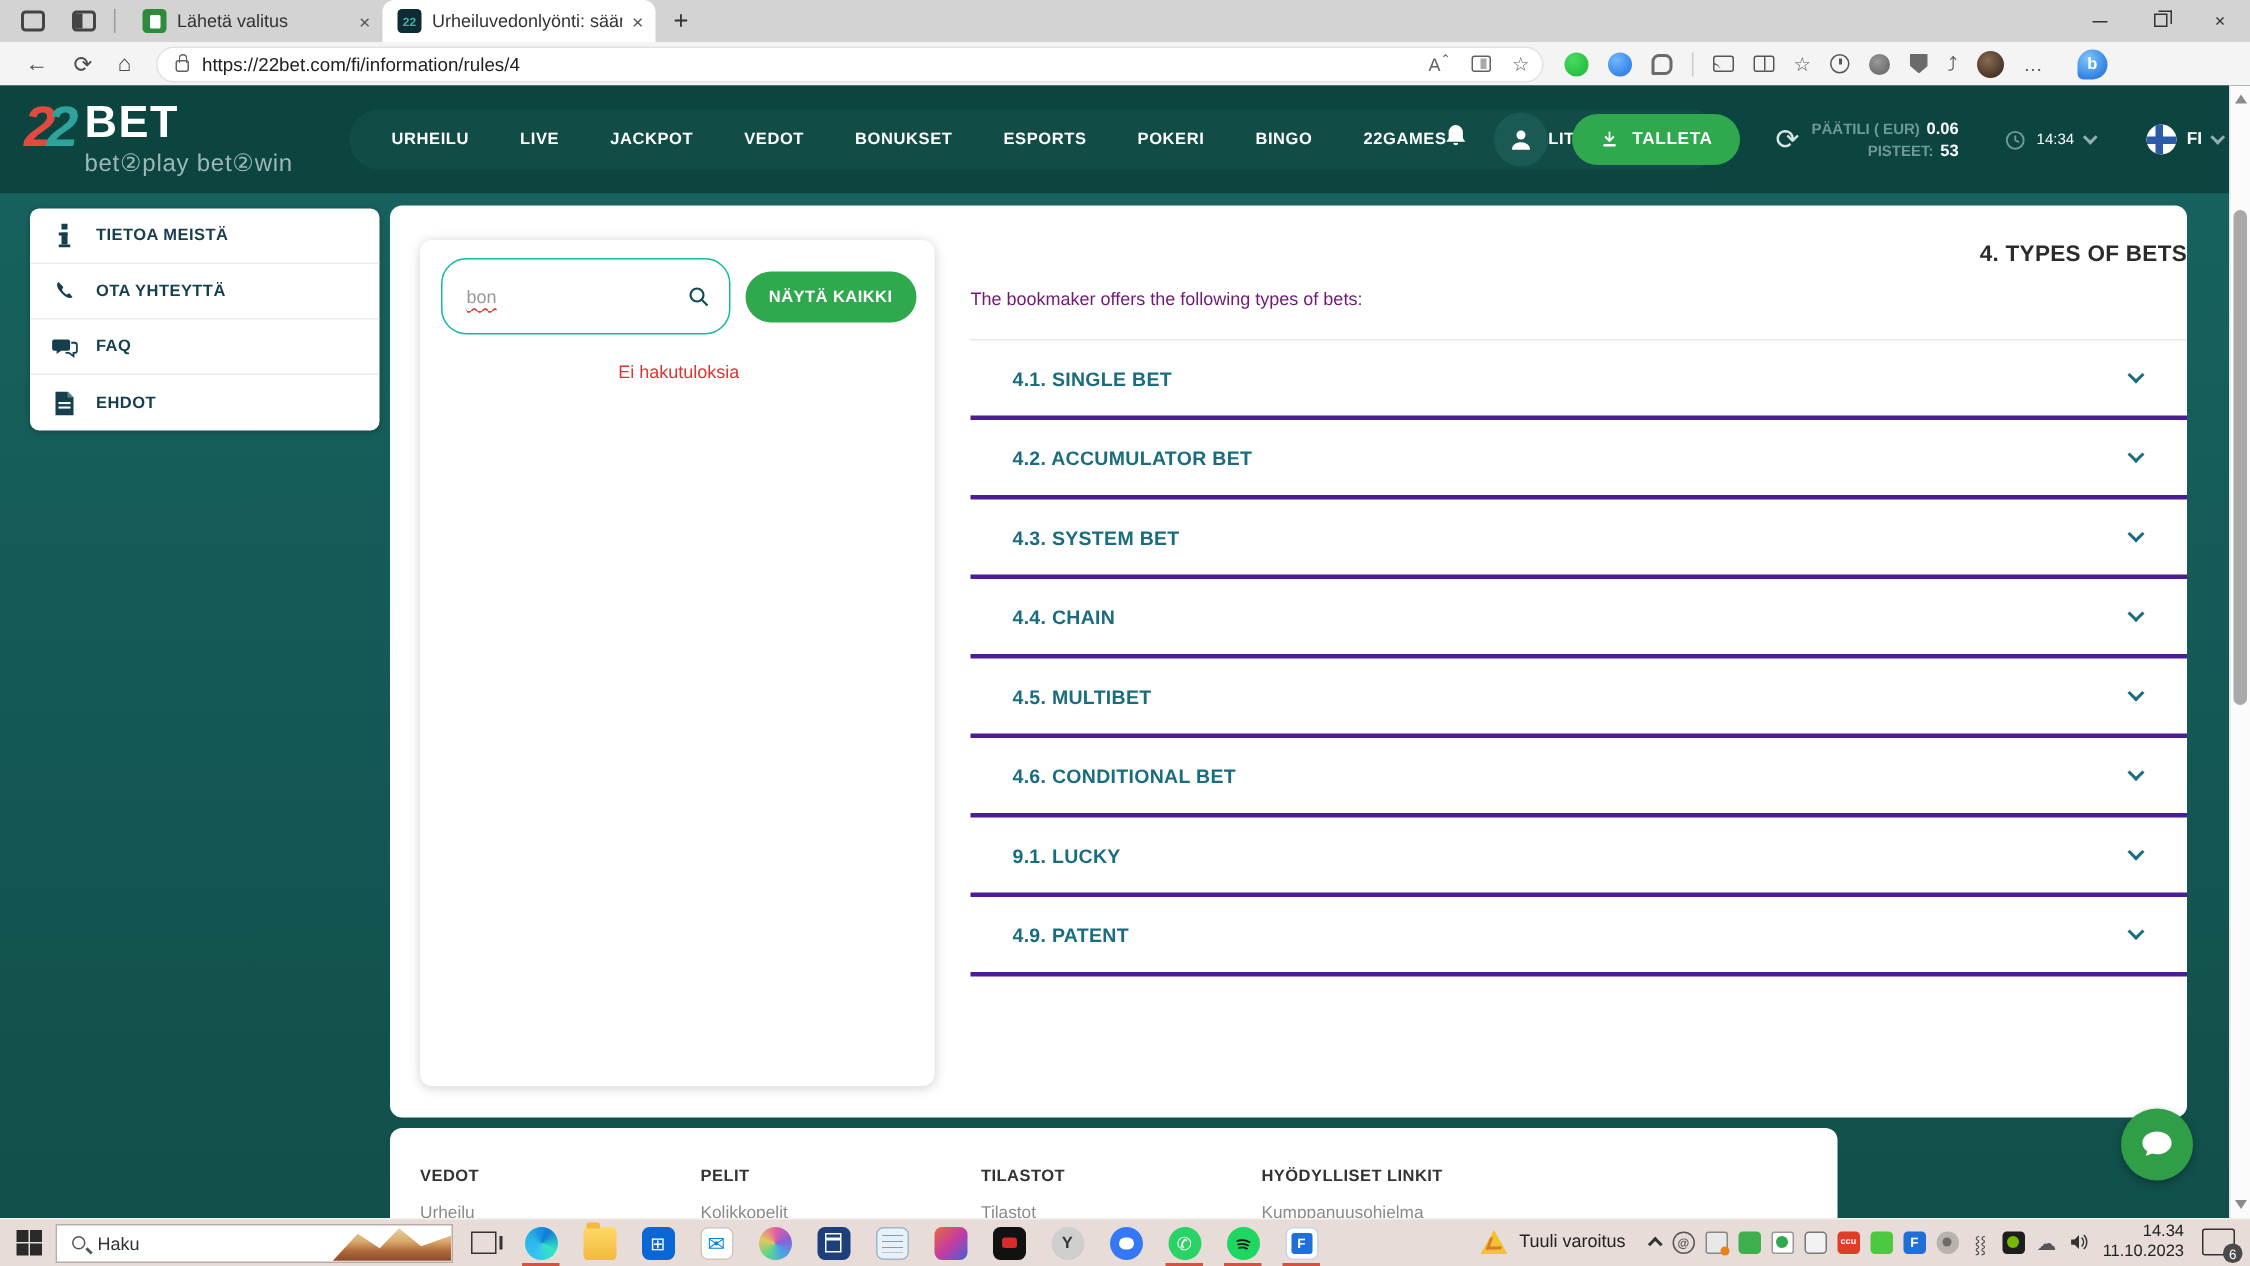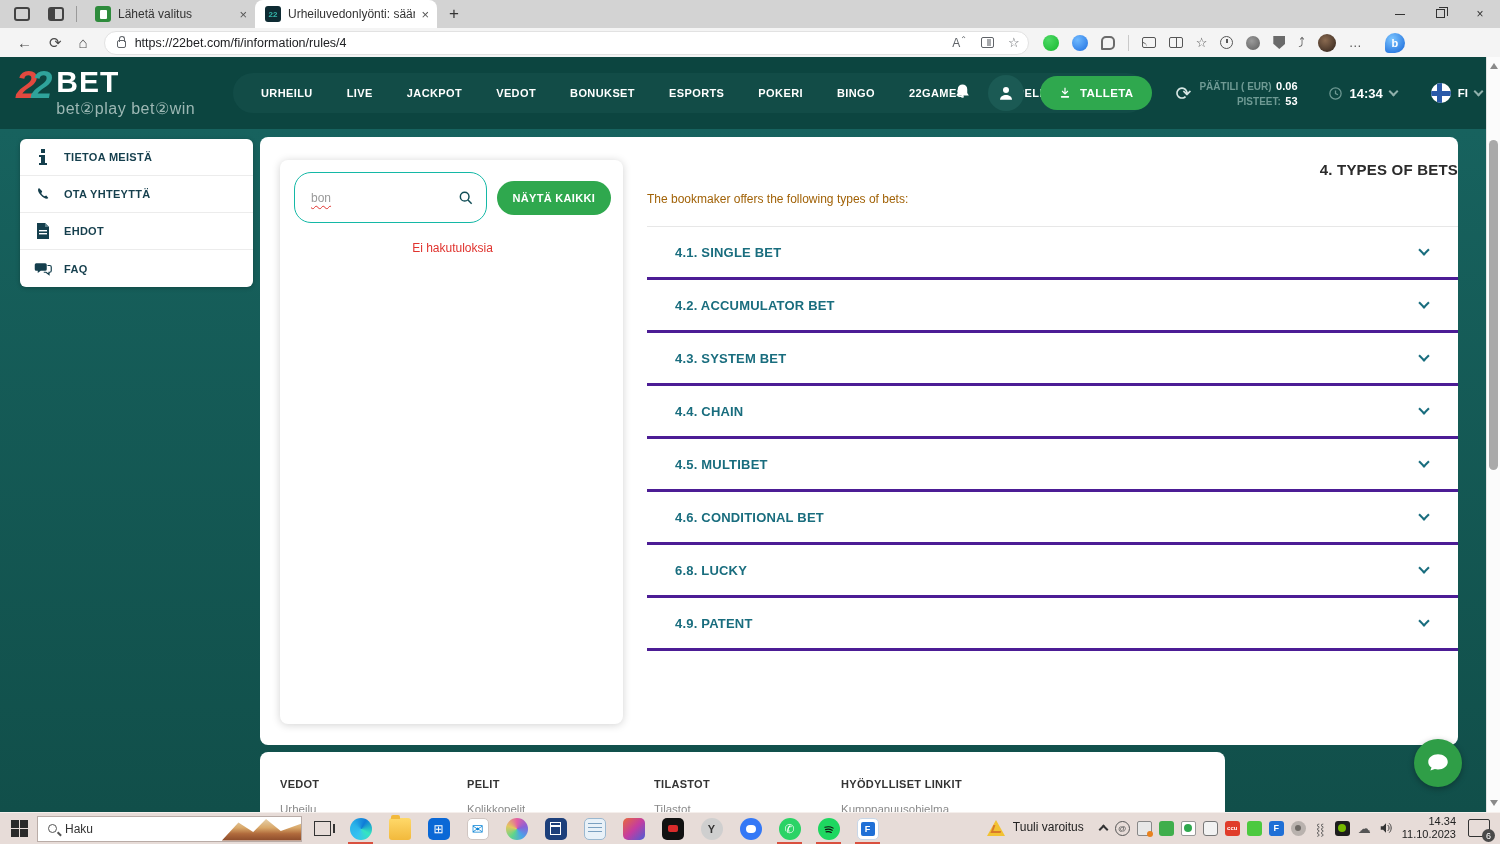--- a/index.html
+++ b/index.html
@@ -67,21 +67,21 @@
   .hdr-right { position:absolute; right:18px; top:14px; height:44px; display:flex; align-items:center; }
   .bell { margin-right:16px; }
   .avatar-circle { width:36px; height:36px; border-radius:50%; background:#1b5a54; display:flex; align-items:center; justify-content:center; margin-right:16px; }
   .talleta-btn { height:34px; background:#2fa84e; border:none; border-radius:17px; color:#fff; font-weight:bold; font-size:11.5px; letter-spacing:.4px; padding:0 18px; display:flex; align-items:center; gap:8px; cursor:pointer; }
   .balance { display:flex; align-items:center; margin-left:24px; gap:8px; }
   .refresh-glyph { color:#d7e7e4; font-size:19px; }
   .bal-lines { text-align:right; line-height:13px; }
   .bal-muted { color:#6f9a94; font-size:10px; font-weight:bold; }
   .bal-val { color:#fff; font-size:11px; font-weight:bold; }
   .time-group { display:flex; align-items:center; gap:7px; margin-left:30px; }
-  .time-txt { color:#fff; font-size:13px; font-weight:bold;text-align:center; }
+  .time-txt { color:#fff; font-size:10px; font-weight:normal;text-align:center; }
   .lang-group { display:flex; align-items:center; gap:7px; margin-left:34px; }
   .flag { width:20px; height:20px; border-radius:50%; background:#fff; position:relative; overflow:hidden; }
   .flag::before { content:""; position:absolute; left:6px; top:0; bottom:0; width:5px; background:#2a5aa8; }
   .flag::after { content:""; position:absolute; top:8px; left:0; right:0; height:5px; background:#2a5aa8; }
   .lang-txt { color:#fff; font-size:11.5px; font-weight:bold; }
   .chev { width:7px; height:7px; border-right:2px solid #8fb0ab; border-bottom:2px solid #8fb0ab; transform:rotate(45deg); margin-top:-3px; }
 
   
   .page { position:absolute; top:129px; left:0; width:1500px; height:683px; background:linear-gradient(#17625e, #114f4a); }
   .sidebar { position:absolute; left:20px; top:10px; width:233px; background:#fff; border-radius:6px; overflow:hidden; box-shadow:0 1px 4px rgba(0,0,0,.25); }
@@ -93,21 +93,21 @@
   .main-card { position:absolute; left:260px; top:8px; width:1198px; height:608px; background:#fff; border-radius:8px; }
   .search-card { position:absolute; left:20px; top:23px; width:343px; height:564px; background:#fff; border-radius:8px; box-shadow:0 1px 8px rgba(0,0,0,.18); padding:12px 12px 0 14px; }
   .search-row { display:flex; align-items:center; gap:10px; }
   .search-input { width:202px; height:51px; border:1px solid #14b8a6; border-radius:17px; display:flex; align-items:center; padding:0 12px 0 16px; }
   .search-value { flex:1; font-size:12px; color:#9a9a9a; text-decoration:underline wavy #e0342f 1px; text-underline-offset:3px; }
   .show-all-btn { height:34px; background:#2fa84e; border:none; border-radius:17px; color:#fff; font-weight:bold; font-size:11px; letter-spacing:.3px; padding:0 16px; cursor:pointer; white-space:nowrap; }
   .no-results { margin-top:18px; text-align:center; color:#e0342f; font-size:12px; }
 
   .content { position:absolute; left:387px; top:0; width:811px; }
   .content-title { margin-top:24px; font-size:15px; font-weight:bold; color:#2b2b2b; letter-spacing:.2px;text-align:right; }
-  .content-intro { margin-top:14px; font-size:12px; color:#a16207; }
+  .content-intro { margin-top:14px; font-size:12px; color:#701a75; }
   .acc-list { margin-top:20px; border-top:1px solid #e7e7e7; }
   .acc-row { height:53px; border-bottom:3px solid #4c1d95; display:flex; align-items:center; justify-content:space-between; padding:0 30px 0 28px; cursor:pointer; }
   .acc-title { font-size:13px; font-weight:bold; color:#196d7e; letter-spacing:.2px; }
   .chev-teal { width:8px; height:8px; border-right:2px solid #196d7e; border-bottom:2px solid #196d7e; transform:rotate(45deg); margin-top:-4px; }
 
   .footer-card { position:absolute; left:260px; top:623px; width:965px; height:70px; background:#fff; border-radius:8px 8px 0 0; padding:26px 20px 0 20px; display:flex; }
   .f-col { width:187px; }
   .f-head { font-size:11px; font-weight:bold; color:#333; letter-spacing:.3px; }
   .f-link { margin-top:13px; font-size:11.5px; color:#8a8a8a; }
 
@@ -324,37 +324,37 @@
       <div class="sb-item">
         <span class="sb-ico">
           <svg width="16" height="16" viewBox="0 0 24 24">
               <path d="M6 3C4 4.5 3.5 8 8.5 13.5S18 20 20 18l-3-3.8-2.8 1.2c-1.8-.7-4-2.9-4.7-4.7L10.8 8z" fill="#153f4d"></path>
             </svg>
         </span>
         <span class="sb-label">OTA YHTEYTTÄ</span>
       </div>
       <div class="sb-item">
         <span class="sb-ico">
+          <svg width="18" height="15" viewBox="0 0 24 20">
+              <path d="M2 2h12a2 2 0 0 1 2 2v6a2 2 0 0 1-2 2H8l-4 3v-3H2a2 2 0 0 1-2-2V4a2 2 0 0 1 2-2z" fill="#153f4d" transform="translate(1,1)"></path>
+              <path d="M18 6h3a2 2 0 0 1 2 2v5a2 2 0 0 1-2 2h-1v3l-4-3h-3" fill="none" stroke="#153f4d" stroke-width="1.6"></path>
+            </svg>
+        </span>
+        <span class="sb-label">FAQ</span>
+      </div>
+      <div class="sb-item">
+        <span class="sb-ico">
           <svg width="14" height="16" viewBox="0 0 14 16">
               <path d="M1 0h8l4 4v12H1z" fill="#153f4d"></path>
               <path d="M9 0l4 4H9z" fill="#5c828c"></path>
               <rect x="3" y="7" width="8" height="1.4" fill="#fff"></rect>
               <rect x="3" y="10" width="8" height="1.4" fill="#fff"></rect>
             </svg>
         </span>
         <span class="sb-label">EHDOT</span>
-      </div>
-      <div class="sb-item">
-        <span class="sb-ico">
-          <svg width="18" height="15" viewBox="0 0 24 20">
-              <path d="M2 2h12a2 2 0 0 1 2 2v6a2 2 0 0 1-2 2H8l-4 3v-3H2a2 2 0 0 1-2-2V4a2 2 0 0 1 2-2z" fill="#153f4d" transform="translate(1,1)"></path>
-              <path d="M18 6h3a2 2 0 0 1 2 2v5a2 2 0 0 1-2 2h-1v3l-4-3h-3" fill="none" stroke="#153f4d" stroke-width="1.6"></path>
-            </svg>
-        </span>
-        <span class="sb-label">FAQ</span>
       </div>
     </div>
 
     <div class="main-card">
       <div class="search-card">
         <div class="search-row">
           <div class="search-input">
             <span class="search-value">bon</span>
             <svg width="16" height="16" viewBox="0 0 24 24">
                 <circle cx="10" cy="10" r="6.5" fill="none" stroke="#0f4c55" stroke-width="2.2"></circle>
@@ -388,21 +388,21 @@
             </div>
           <div class="acc-row">
               <span class="acc-title">4.5. MULTIBET</span>
               <span class="chev-teal"></span>
             </div>
           <div class="acc-row">
               <span class="acc-title">4.6. CONDITIONAL BET</span>
               <span class="chev-teal"></span>
             </div>
           <div class="acc-row">
-              <span class="acc-title">6.8. LUCKY</span>
+              <span class="acc-title">9.1. LUCKY</span>
               <span class="chev-teal"></span>
             </div>
           <div class="acc-row">
               <span class="acc-title">4.9. PATENT</span>
               <span class="chev-teal"></span>
             </div>
         </div>
       </div>
     </div>
 

